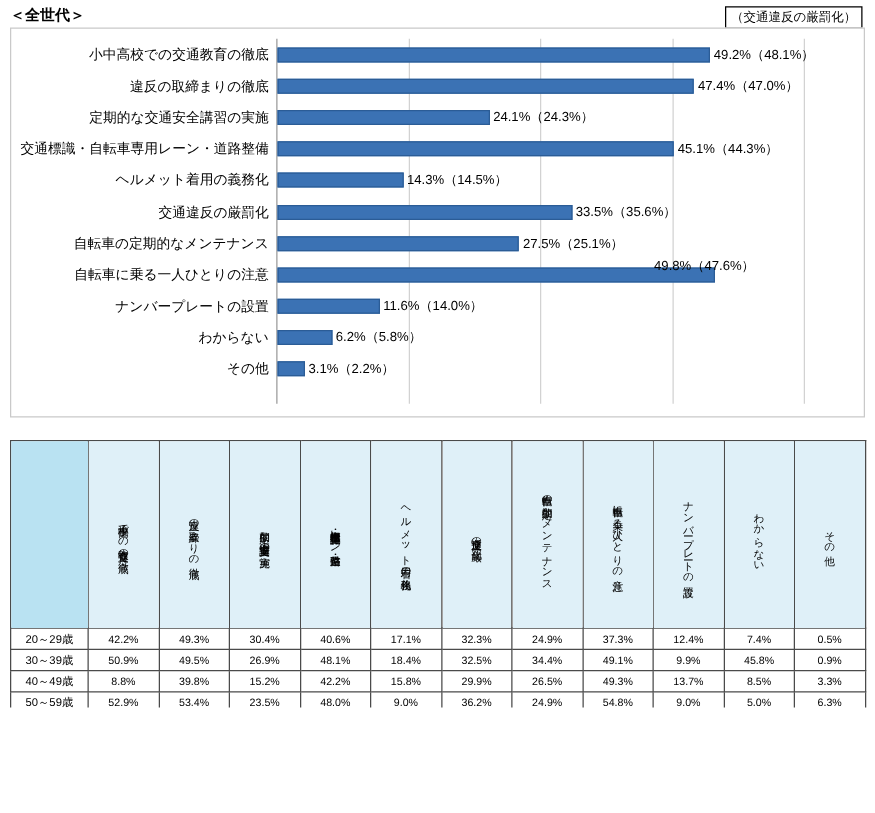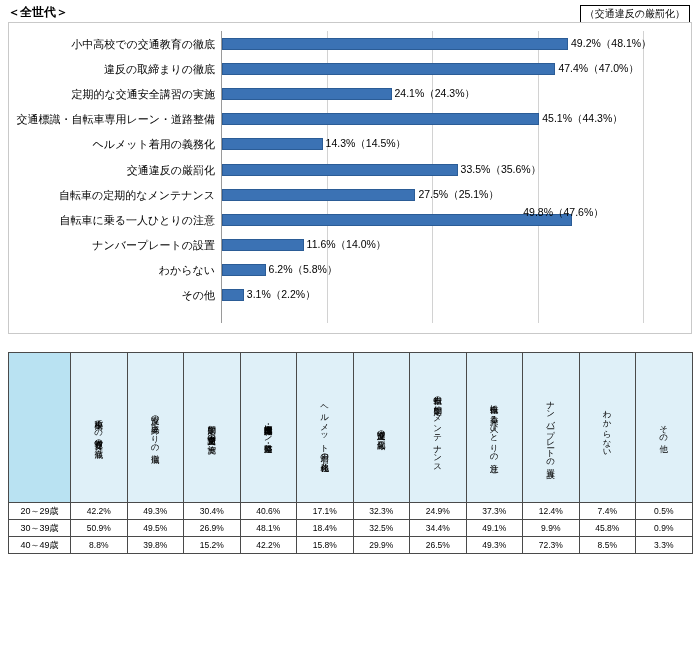--- a/index.html
+++ b/index.html
@@ -325,21 +325,35 @@
           <tr>
             <td class="rowlabel">40～49歳</td>
             <td class="num">8.8%</td>
             <td class="num">39.8%</td>
             <td class="num">15.2%</td>
             <td class="num">42.2%</td>
             <td class="num">15.8%</td>
             <td class="num">29.9%</td>
             <td class="num">26.5%</td>
             <td class="num">49.3%</td>
-            <td class="num">72.3%</td>
+            <td class="num">13.7%</td>
             <td class="num">8.5%</td>
             <td class="num">3.3%</td>
+          </tr>
+          <tr>
+            <td class="rowlabel">50～59歳</td>
+            <td class="num">52.9%</td>
+            <td class="num">53.4%</td>
+            <td class="num">23.5%</td>
+            <td class="num">48.0%</td>
+            <td class="num">9.0%</td>
+            <td class="num">36.2%</td>
+            <td class="num">24.9%</td>
+            <td class="num">54.8%</td>
+            <td class="num">9.0%</td>
+            <td class="num">5.0%</td>
+            <td class="num">6.3%</td>
           </tr>
         </tbody>
     </table>
   </div>
 
 </div>
 
 </body></html>

